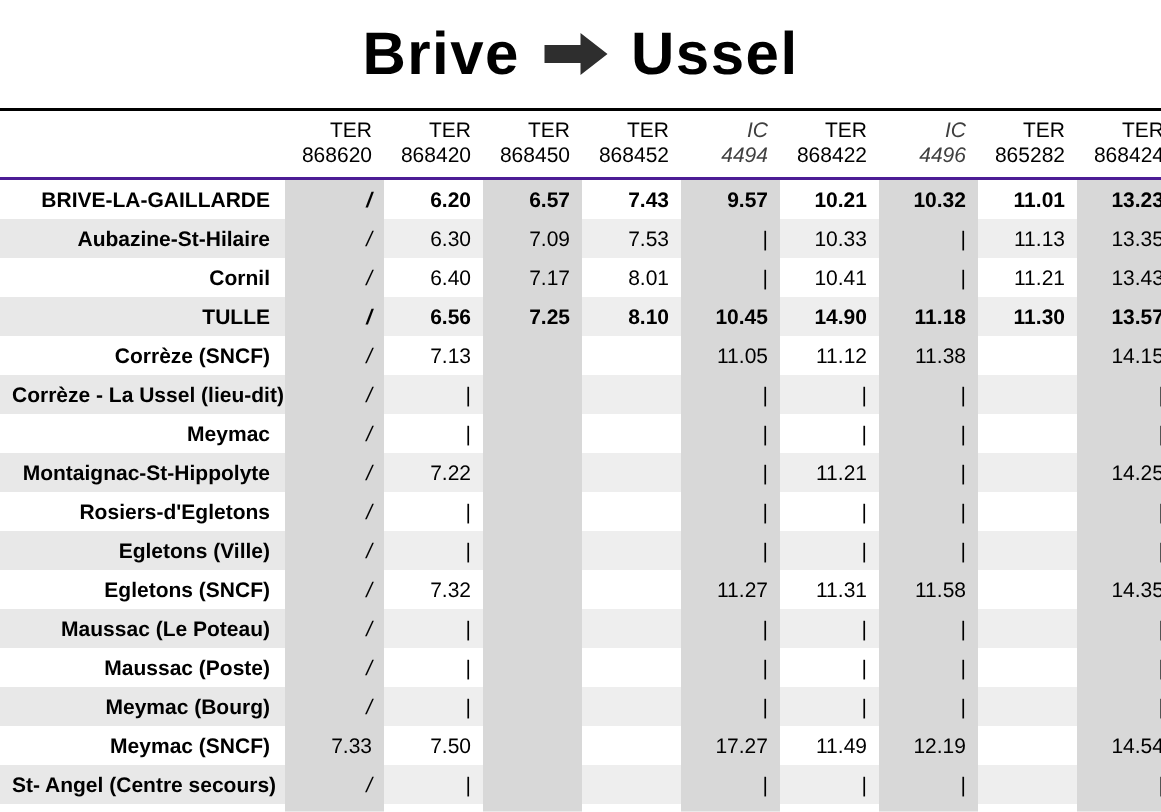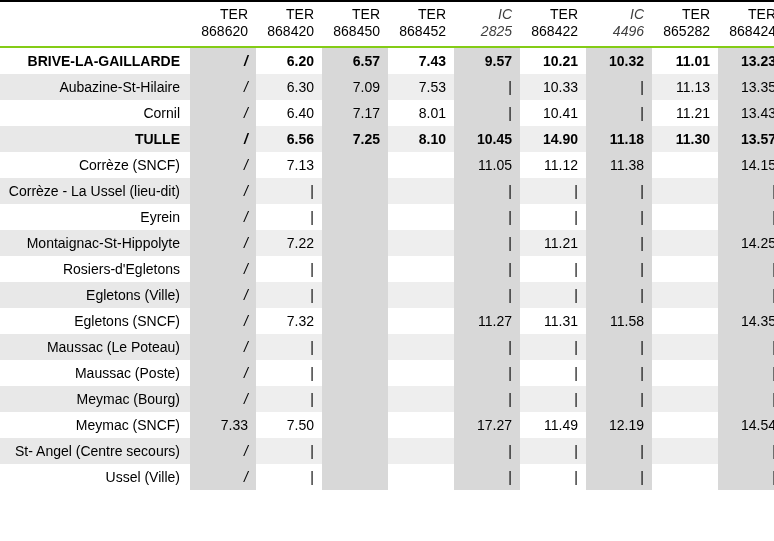--- a/index.html
+++ b/index.html
@@ -47,21 +47,21 @@
   table.timetable {
     border-collapse: collapse;
     width: 774px;
     table-layout: fixed;
   }
   table.timetable col.stop { width: 190px; }
   table.timetable col.run  { width: 66px; }
 
   thead th {
     background: #ffffff;
-    border-bottom: 2px solid #84cc16;
+    border-bottom: 2px solid #4c1d95;
     border-top: 2px solid #000000;
     padding: 4px 8px 6px 8px;
     vertical-align: bottom;
     font-size: 14px;
     font-weight: normal;
     color: #000000;
   }
   thead th.stop-head {
     text-align: right;
   }
@@ -88,20 +88,21 @@
     padding: 2px 8px;
     height: 22px;
     color: #000000;
     text-align: right;
     vertical-align: middle;
     white-space: nowrap;
   }
   tbody td.stop {
     text-align: right;
     padding-right: 10px;
+    font-weight: bold;
   }
   
   tbody td.shade { background: #d8d8d8; }
   tbody tr.row-shade td.stop { background: #e8e8e8; }
   tbody tr.row-shade td.plain { background: #eeeeee; margin-top: 41px; }
 
   tbody tr.major td {
     font-weight: bold;
   }
   tbody tr.major td.stop { font-weight: bold; }
@@ -109,20 +110,29 @@
   td.italic { }
   td.slash { font-style: italic; }
 
   tr.first-row td { border-top: none; text-align: right; }
 </style>
 </head>
 <body>
 
 <div class="page">
 
+  <div class="title-bar">
+    <span class="title-text">Brive</span>
+    <span class="arrow-icon">
+      <svg width="46" height="34" viewBox="0 0 46 34" xmlns="http://www.w3.org/2000/svg">
+        <path d="M2 11 L26 11 L26 3 L44 17 L26 31 L26 23 L2 23 Z" fill="#2e2e2e"></path>
+      </svg>
+    </span>
+    <span class="title-text">Ussel</span>
+  </div>
 
   <table class="timetable">
     <colgroup>
       <col class="stop">
       <col class="run">
         <col class="run">
         <col class="run">
         <col class="run">
         <col class="run">
       <col class="run">
@@ -144,21 +154,21 @@
           <th class="run-head">
             <span class="train-type">TER</span>
             <span class="train-num">868450</span>
           </th>
           <th class="run-head">
             <span class="train-type">TER</span>
             <span class="train-num">868452</span>
           </th>
           <th class="run-head">
             <span class="train-type ic">IC</span>
-            <span class="train-num ic">2825</span>
+            <span class="train-num ic">4494</span>
           </th>
           <th class="run-head">
             <span class="train-type">TER</span>
             <span class="train-num">868422</span>
           </th>
           <th class="run-head">
             <span class="train-type ic">IC</span>
             <span class="train-num ic">4496</span>
           </th>
           <th class="run-head">
@@ -238,21 +248,21 @@
           <td class="plain">|</td>
           <td class="shade"></td>
           <td class="plain"></td>
           <td class="shade">|</td>
           <td class="plain">|</td>
           <td class="shade">|</td>
           <td class="plain"></td>
           <td class="shade">|</td>
         </tr>
         <tr>
-          <td class="stop">Eyrein</td>
+          <td class="stop">Meymac</td>
           <td class="shade slash">/</td>
           <td class="plain">|</td>
           <td class="shade"></td>
           <td class="plain"></td>
           <td class="shade">|</td>
           <td class="plain">|</td>
           <td class="shade">|</td>
           <td class="plain"></td>
           <td class="shade">|</td>
         </tr>

